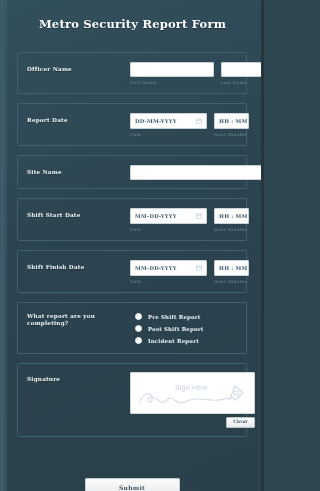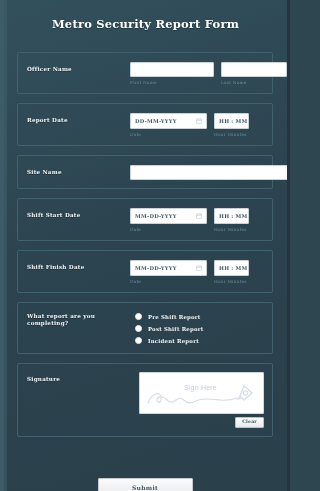--- a/index.html
+++ b/index.html
@@ -8,21 +8,21 @@
   }
   body {
     width: 310px;
     height: 491px;
     overflow: hidden;
     background: #2e4650;
     font-family: "Liberation Serif", serif;
   }
   #page {
     position: relative;
-    width: 290px;
+    width: 264px;
     height: 491px;
     box-sizing: border-box;
     background:
       linear-gradient(160deg, #32505c 0%, #2c4450 45%, #2a404b 100%);
     border-left: 4px solid #3d5c68;
     border-right: 3px solid #24353e;
     overflow: hidden;
   }
   #page::before {
     content: "";

